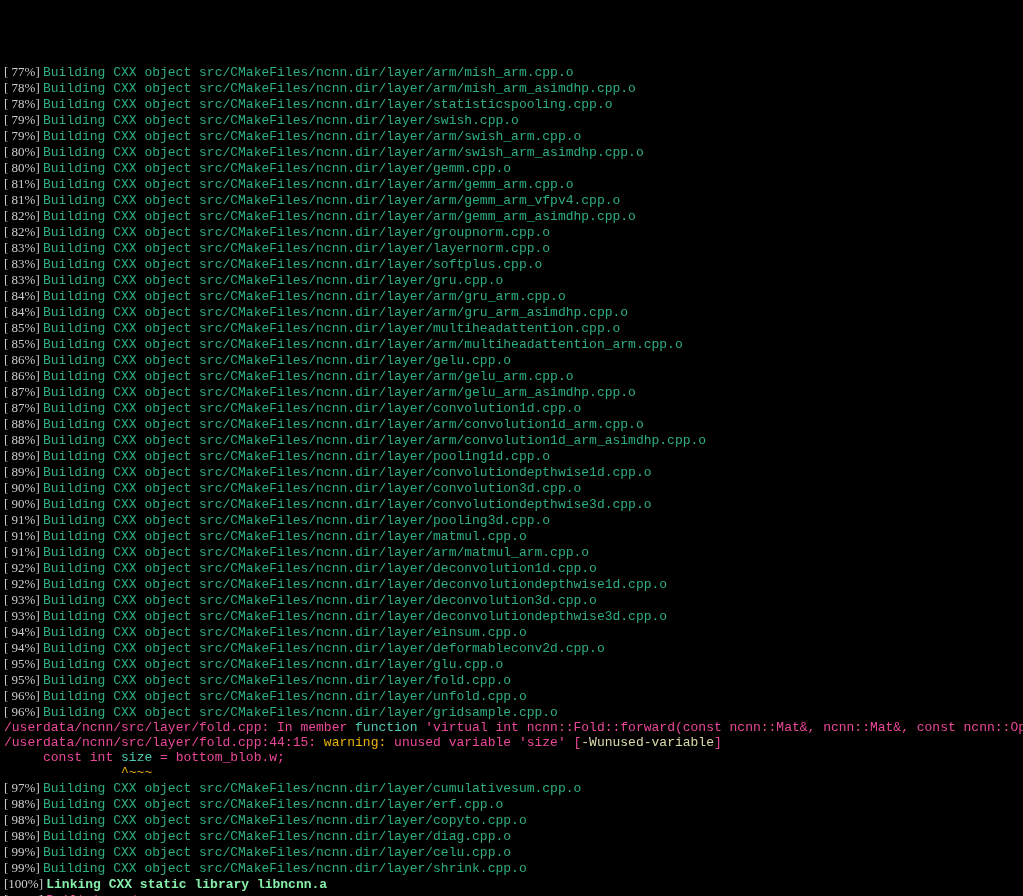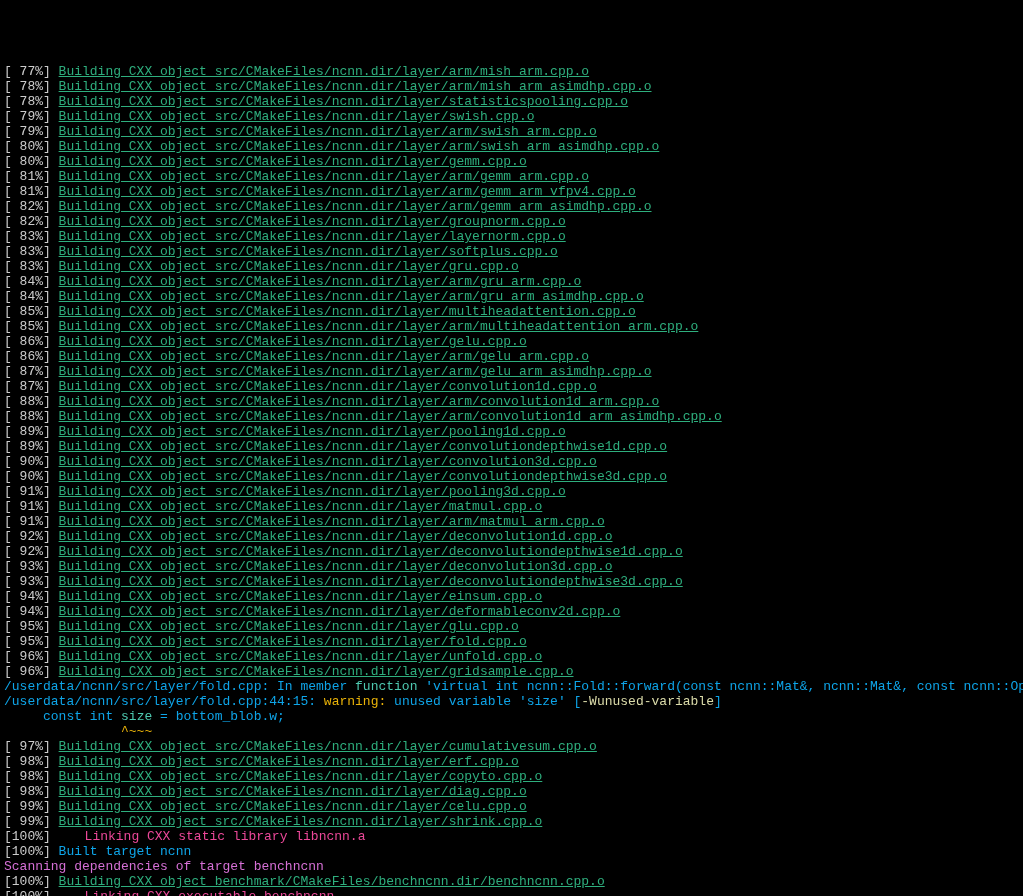--- a/index.html
+++ b/index.html
@@ -9,27 +9,27 @@
     font-family: 'Consolas', 'Monaco', 'Courier New', monospace;
     font-size: 13px;
     line-height: 15px;
     color: #cccccc;
     white-space: pre;
     overflow-x: auto;
   }
   .line {
     display: block;
   }
-  .bracket { color: #cccccc; }
-  .green { color: #2eaf7e; text-decoration: underline; }
-  .white { color: #0ea5e9; }
+  .bracket { color: #cccccc; font-family: Liberation Serif, serif; }
+  .green { color: #2eaf7e; }
+  .white { color: #ec4899; }
   .cyan { color: #4ec9b0; }
   .magenta { color: #eab308; }
   .yellow { color: #dcdcaa; text-align: right; }
-  .bold-green { color: #ec4899; font-weight: normal; margin-left: 26px; }
+  .bold-green { color: #86efac; font-weight: bold; }
   .bold-magenta { color: #d670d6; font-weight: normal; }
 </style>
 </head>
 <body>
 
 
 
 <div id="terminal"><span class="line"><span class="bracket">[ 77%] </span><span class="green">Building CXX object src/CMakeFiles/ncnn.dir/layer/arm/mish_arm.cpp.o</span></span><span class="line"><span class="bracket">[ 78%] </span><span class="green">Building CXX object src/CMakeFiles/ncnn.dir/layer/arm/mish_arm_asimdhp.cpp.o</span></span><span class="line"><span class="bracket">[ 78%] </span><span class="green">Building CXX object src/CMakeFiles/ncnn.dir/layer/statisticspooling.cpp.o</span></span><span class="line"><span class="bracket">[ 79%] </span><span class="green">Building CXX object src/CMakeFiles/ncnn.dir/layer/swish.cpp.o</span></span><span class="line"><span class="bracket">[ 79%] </span><span class="green">Building CXX object src/CMakeFiles/ncnn.dir/layer/arm/swish_arm.cpp.o</span></span><span class="line"><span class="bracket">[ 80%] </span><span class="green">Building CXX object src/CMakeFiles/ncnn.dir/layer/arm/swish_arm_asimdhp.cpp.o</span></span><span class="line"><span class="bracket">[ 80%] </span><span class="green">Building CXX object src/CMakeFiles/ncnn.dir/layer/gemm.cpp.o</span></span><span class="line"><span class="bracket">[ 81%] </span><span class="green">Building CXX object src/CMakeFiles/ncnn.dir/layer/arm/gemm_arm.cpp.o</span></span><span class="line"><span class="bracket">[ 81%] </span><span class="green">Building CXX object src/CMakeFiles/ncnn.dir/layer/arm/gemm_arm_vfpv4.cpp.o</span></span><span class="line"><span class="bracket">[ 82%] </span><span class="green">Building CXX object src/CMakeFiles/ncnn.dir/layer/arm/gemm_arm_asimdhp.cpp.o</span></span><span class="line"><span class="bracket">[ 82%] </span><span class="green">Building CXX object src/CMakeFiles/ncnn.dir/layer/groupnorm.cpp.o</span></span><span class="line"><span class="bracket">[ 83%] </span><span class="green">Building CXX object src/CMakeFiles/ncnn.dir/layer/layernorm.cpp.o</span></span><span class="line"><span class="bracket">[ 83%] </span><span class="green">Building CXX object src/CMakeFiles/ncnn.dir/layer/softplus.cpp.o</span></span><span class="line"><span class="bracket">[ 83%] </span><span class="green">Building CXX object src/CMakeFiles/ncnn.dir/layer/gru.cpp.o</span></span><span class="line"><span class="bracket">[ 84%] </span><span class="green">Building CXX object src/CMakeFiles/ncnn.dir/layer/arm/gru_arm.cpp.o</span></span><span class="line"><span class="bracket">[ 84%] </span><span class="green">Building CXX object src/CMakeFiles/ncnn.dir/layer/arm/gru_arm_asimdhp.cpp.o</span></span><span class="line"><span class="bracket">[ 85%] </span><span class="green">Building CXX object src/CMakeFiles/ncnn.dir/layer/multiheadattention.cpp.o</span></span><span class="line"><span class="bracket">[ 85%] </span><span class="green">Building CXX object src/CMakeFiles/ncnn.dir/layer/arm/multiheadattention_arm.cpp.o</span></span><span class="line"><span class="bracket">[ 86%] </span><span class="green">Building CXX object src/CMakeFiles/ncnn.dir/layer/gelu.cpp.o</span></span><span class="line"><span class="bracket">[ 86%] </span><span class="green">Building CXX object src/CMakeFiles/ncnn.dir/layer/arm/gelu_arm.cpp.o</span></span><span class="line"><span class="bracket">[ 87%] </span><span class="green">Building CXX object src/CMakeFiles/ncnn.dir/layer/arm/gelu_arm_asimdhp.cpp.o</span></span><span class="line"><span class="bracket">[ 87%] </span><span class="green">Building CXX object src/CMakeFiles/ncnn.dir/layer/convolution1d.cpp.o</span></span><span class="line"><span class="bracket">[ 88%] </span><span class="green">Building CXX object src/CMakeFiles/ncnn.dir/layer/arm/convolution1d_arm.cpp.o</span></span><span class="line"><span class="bracket">[ 88%] </span><span class="green">Building CXX object src/CMakeFiles/ncnn.dir/layer/arm/convolution1d_arm_asimdhp.cpp.o</span></span><span class="line"><span class="bracket">[ 89%] </span><span class="green">Building CXX object src/CMakeFiles/ncnn.dir/layer/pooling1d.cpp.o</span></span><span class="line"><span class="bracket">[ 89%] </span><span class="green">Building CXX object src/CMakeFiles/ncnn.dir/layer/convolutiondepthwise1d.cpp.o</span></span><span class="line"><span class="bracket">[ 90%] </span><span class="green">Building CXX object src/CMakeFiles/ncnn.dir/layer/convolution3d.cpp.o</span></span><span class="line"><span class="bracket">[ 90%] </span><span class="green">Building CXX object src/CMakeFiles/ncnn.dir/layer/convolutiondepthwise3d.cpp.o</span></span><span class="line"><span class="bracket">[ 91%] </span><span class="green">Building CXX object src/CMakeFiles/ncnn.dir/layer/pooling3d.cpp.o</span></span><span class="line"><span class="bracket">[ 91%] </span><span class="green">Building CXX object src/CMakeFiles/ncnn.dir/layer/matmul.cpp.o</span></span><span class="line"><span class="bracket">[ 91%] </span><span class="green">Building CXX object src/CMakeFiles/ncnn.dir/layer/arm/matmul_arm.cpp.o</span></span><span class="line"><span class="bracket">[ 92%] </span><span class="green">Building CXX object src/CMakeFiles/ncnn.dir/layer/deconvolution1d.cpp.o</span></span><span class="line"><span class="bracket">[ 92%] </span><span class="green">Building CXX object src/CMakeFiles/ncnn.dir/layer/deconvolutiondepthwise1d.cpp.o</span></span><span class="line"><span class="bracket">[ 93%] </span><span class="green">Building CXX object src/CMakeFiles/ncnn.dir/layer/deconvolution3d.cpp.o</span></span><span class="line"><span class="bracket">[ 93%] </span><span class="green">Building CXX object src/CMakeFiles/ncnn.dir/layer/deconvolutiondepthwise3d.cpp.o</span></span><span class="line"><span class="bracket">[ 94%] </span><span class="green">Building CXX object src/CMakeFiles/ncnn.dir/layer/einsum.cpp.o</span></span><span class="line"><span class="bracket">[ 94%] </span><span class="green">Building CXX object src/CMakeFiles/ncnn.dir/layer/deformableconv2d.cpp.o</span></span><span class="line"><span class="bracket">[ 95%] </span><span class="green">Building CXX object src/CMakeFiles/ncnn.dir/layer/glu.cpp.o</span></span><span class="line"><span class="bracket">[ 95%] </span><span class="green">Building CXX object src/CMakeFiles/ncnn.dir/layer/fold.cpp.o</span></span><span class="line"><span class="bracket">[ 96%] </span><span class="green">Building CXX object src/CMakeFiles/ncnn.dir/layer/unfold.cpp.o</span></span><span class="line"><span class="bracket">[ 96%] </span><span class="green">Building CXX object src/CMakeFiles/ncnn.dir/layer/gridsample.cpp.o</span></span><span class="line"><span class="white">/userdata/ncnn/src/layer/fold.cpp: In member </span><span class="cyan">function</span><span class="white"> 'virtual int ncnn::Fold::forward(const ncnn::Mat&amp;, ncnn::Mat&amp;, const ncnn::Option&amp;) const':</span></span><span class="line"><span class="white">/userdata/ncnn/src/layer/fold.cpp:44:15: </span><span class="magenta">warning: </span><span class="white">unused variable 'size' [</span><span class="yellow">-Wunused-variable</span><span class="white">]</span></span><span class="line"><span class="white">     const int </span><span class="cyan">size</span><span class="white"> = bottom_blob.w;</span></span><span class="line"><span class="magenta">               ^~~~</span></span><span class="line"><span class="bracket">[ 97%] </span><span class="green">Building CXX object src/CMakeFiles/ncnn.dir/layer/cumulativesum.cpp.o</span></span><span class="line"><span class="bracket">[ 98%] </span><span class="green">Building CXX object src/CMakeFiles/ncnn.dir/layer/erf.cpp.o</span></span><span class="line"><span class="bracket">[ 98%] </span><span class="green">Building CXX object src/CMakeFiles/ncnn.dir/layer/copyto.cpp.o</span></span><span class="line"><span class="bracket">[ 98%] </span><span class="green">Building CXX object src/CMakeFiles/ncnn.dir/layer/diag.cpp.o</span></span><span class="line"><span class="bracket">[ 99%] </span><span class="green">Building CXX object src/CMakeFiles/ncnn.dir/layer/celu.cpp.o</span></span><span class="line"><span class="bracket">[ 99%] </span><span class="green">Building CXX object src/CMakeFiles/ncnn.dir/layer/shrink.cpp.o</span></span><span class="line"><span class="bracket">[100%] </span><span class="bold-green">Linking CXX static library libncnn.a</span></span><span class="line"><span class="bracket">[100%] </span><span class="white">Built target ncnn</span></span><span class="line"><span class="bold-magenta">Scanning dependencies of target benchncnn</span></span><span class="line"><span class="bracket">[100%] </span><span class="green">Building CXX object benchmark/CMakeFiles/benchncnn.dir/benchncnn.cpp.o</span></span><span class="line"><span class="bracket">[100%] </span><span class="bold-green">Linking CXX executable benchncnn</span></span></div>
 
 

